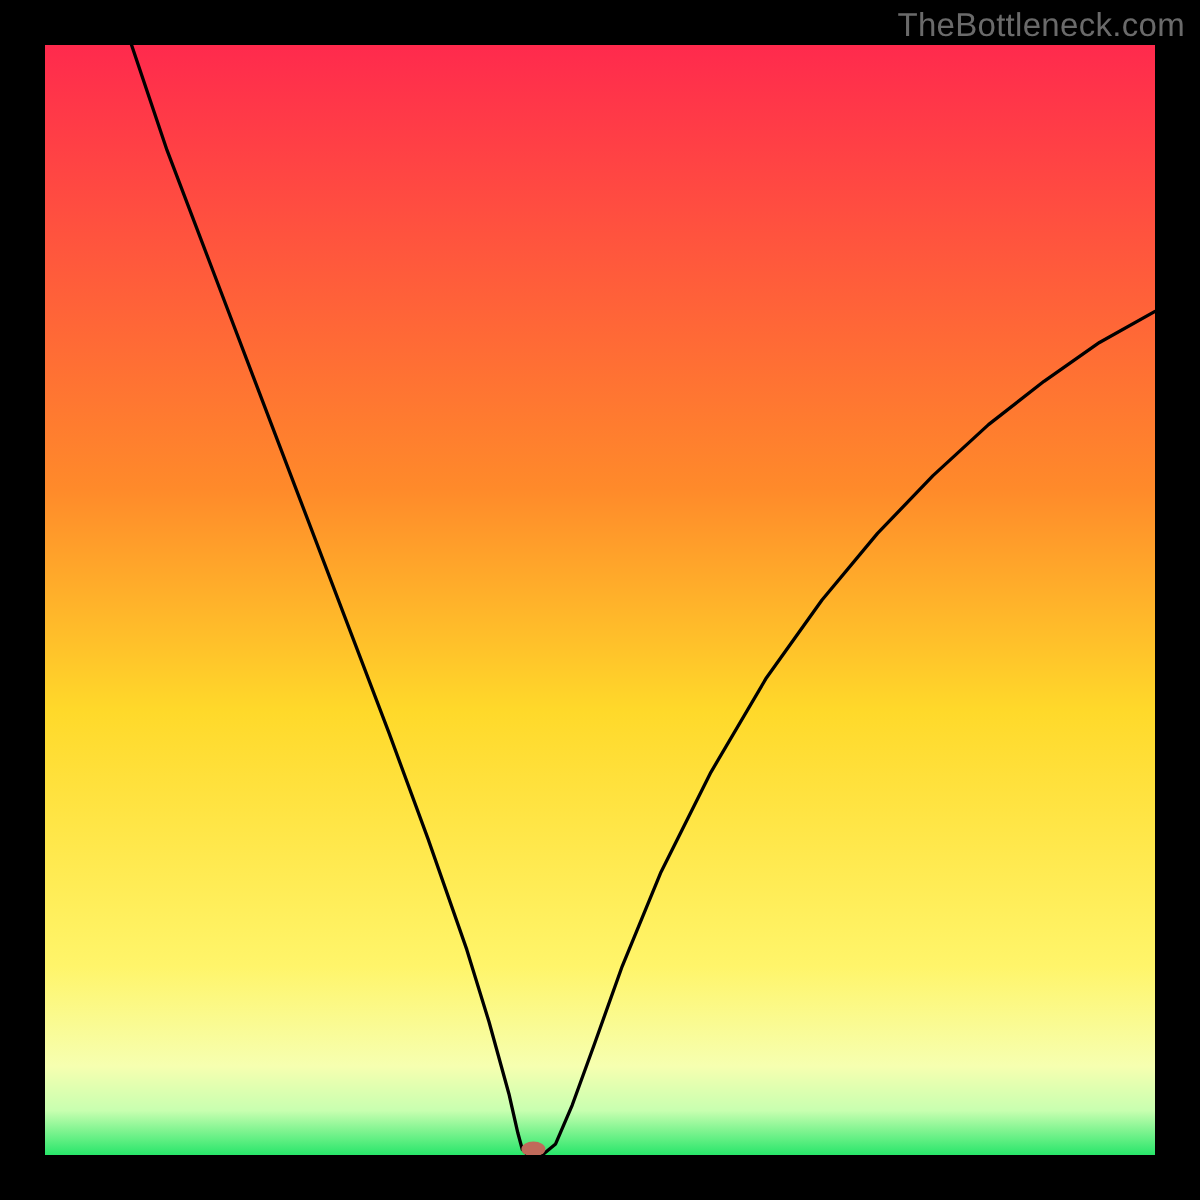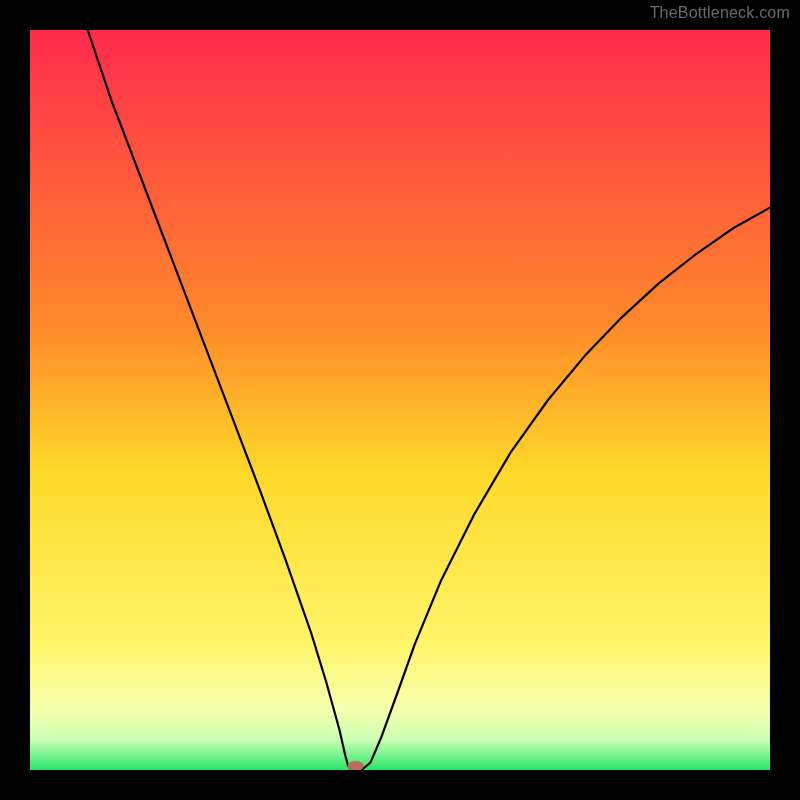--- a/index.html
+++ b/index.html
@@ -15,21 +15,21 @@
     position: relative;
     width: 800px;
     height: 800px;
     background: #000;
   }
   .watermark {
     position: absolute;
     top: 4px;
     right: 10px;
     color: #6a6a6a;
-    font-size: 16px;
+    font-size: 22px;
     font-weight: 500;
     letter-spacing: 0.2px;
     z-index: 40;
   }
   .plot-area {
     position: absolute;
     left: 30px;
     top: 30px;
     width: 740px;
     height: 740px;

